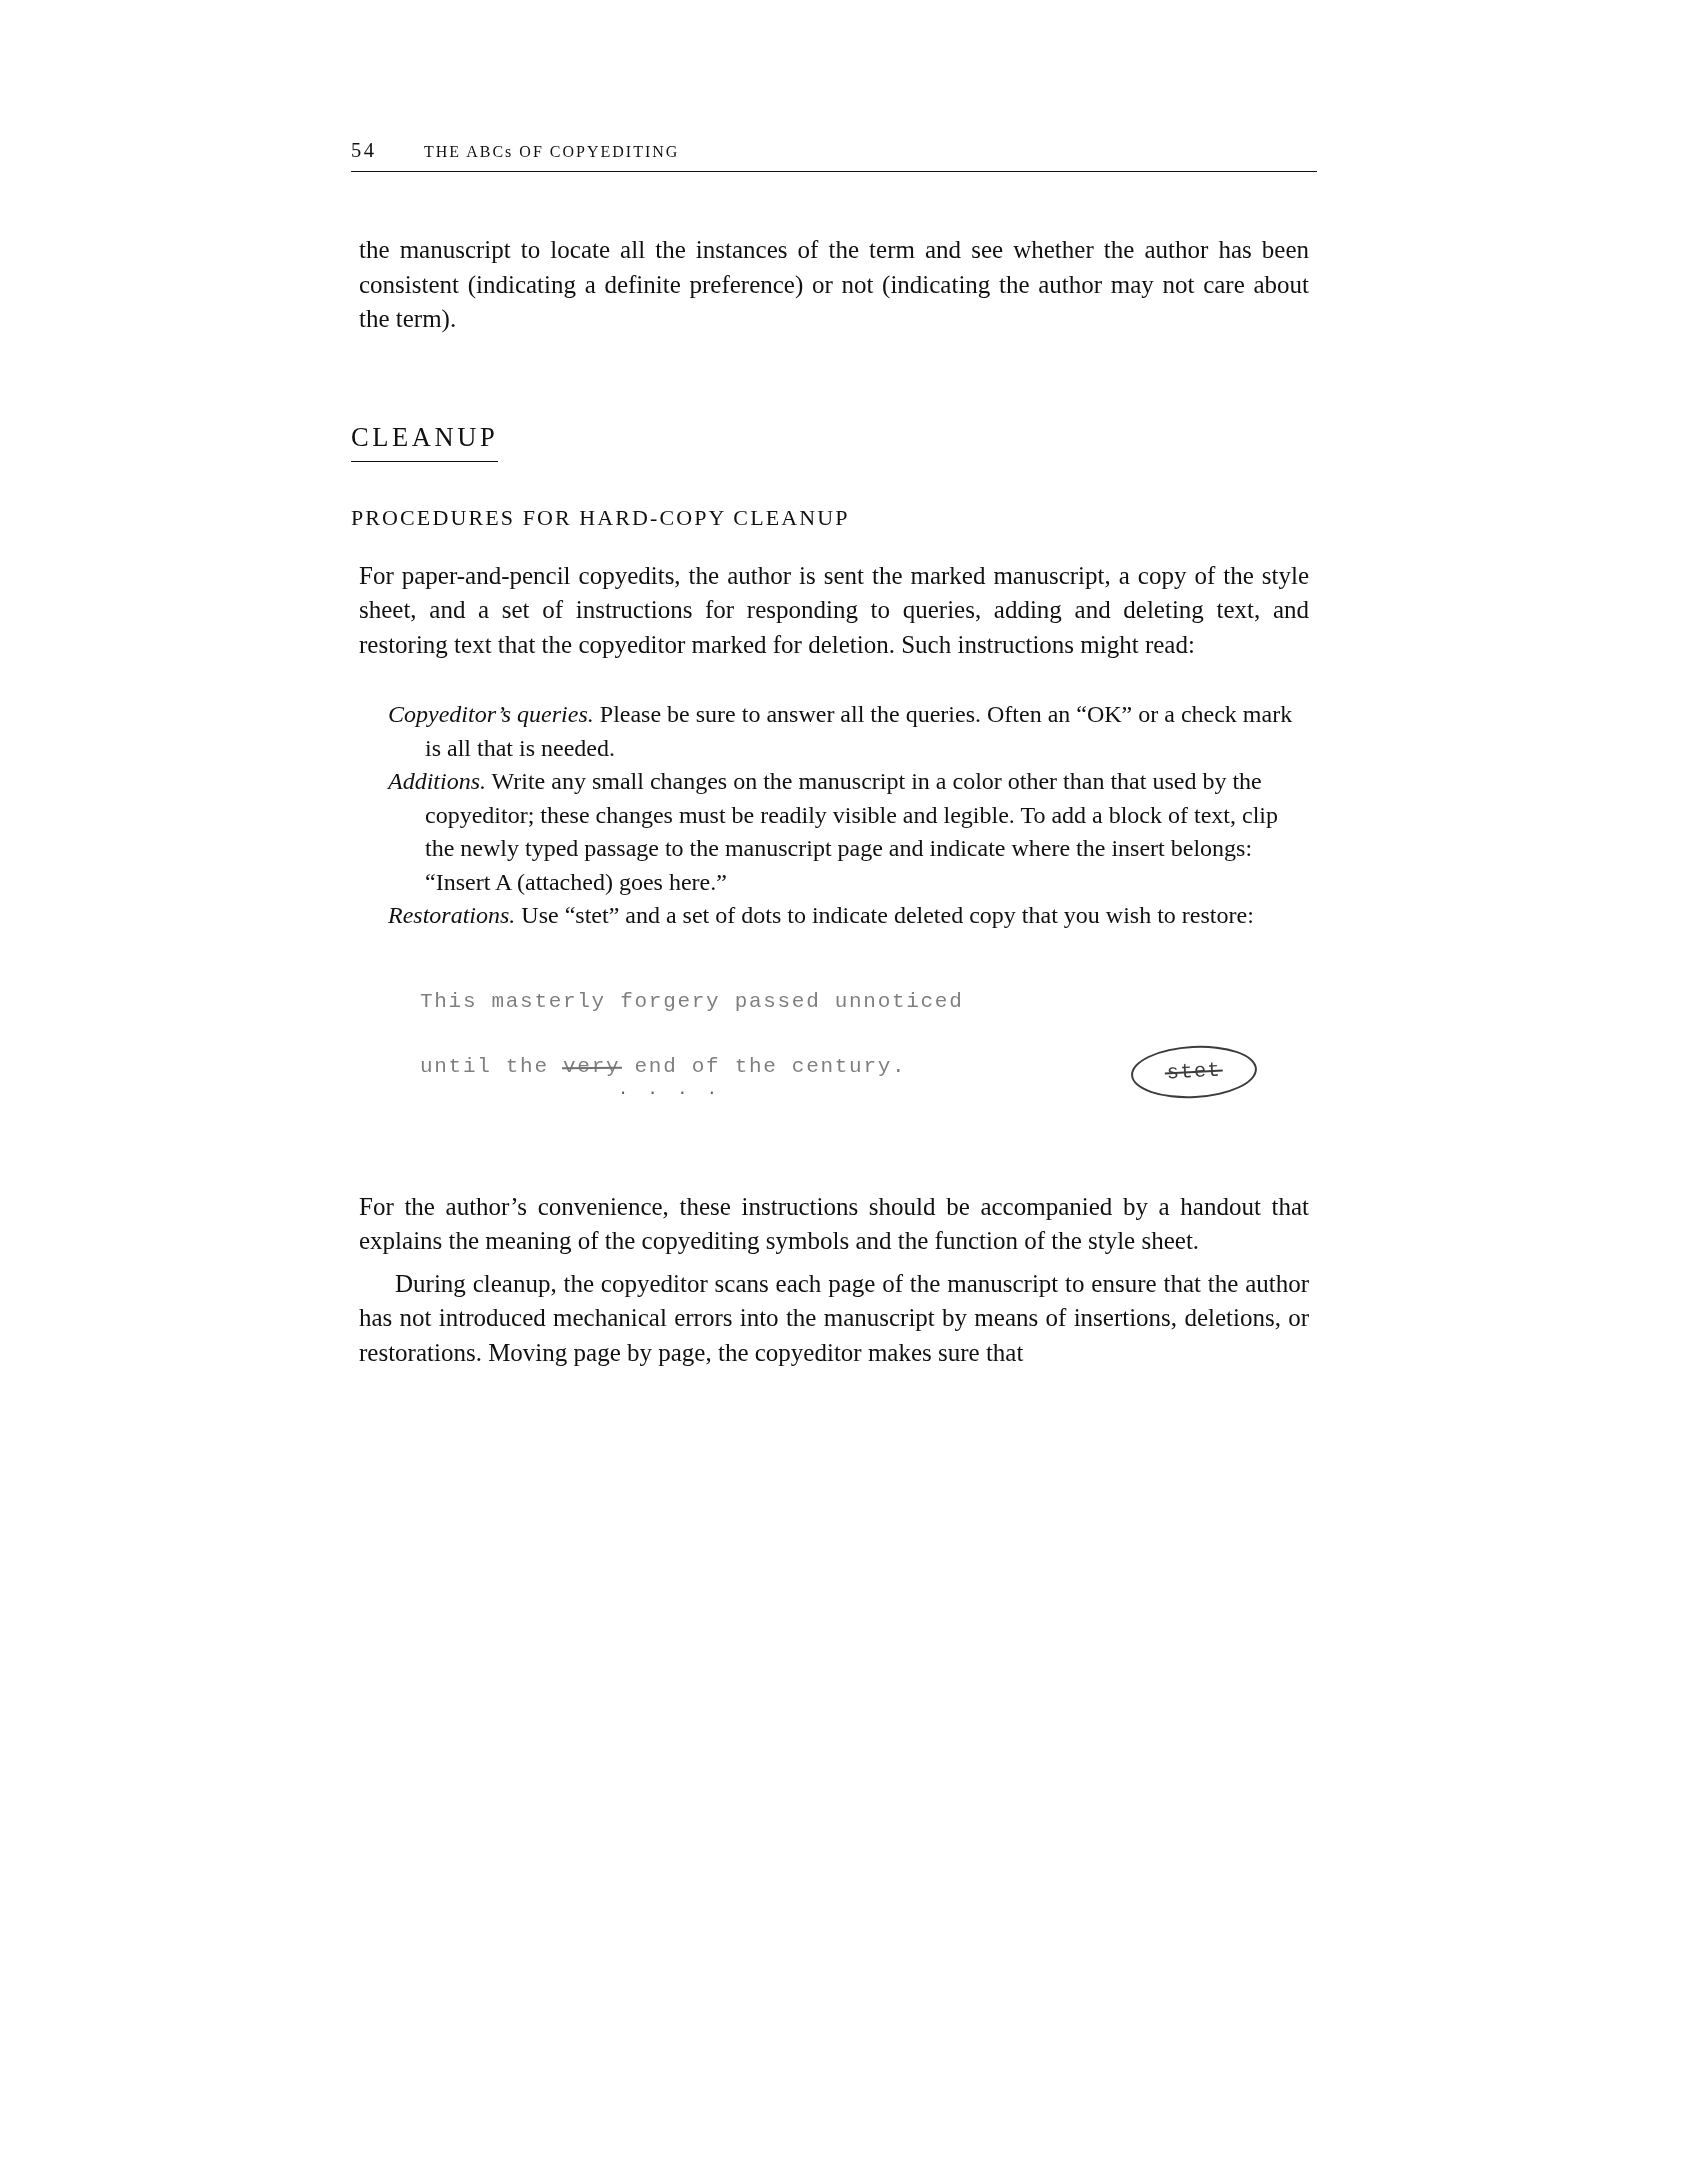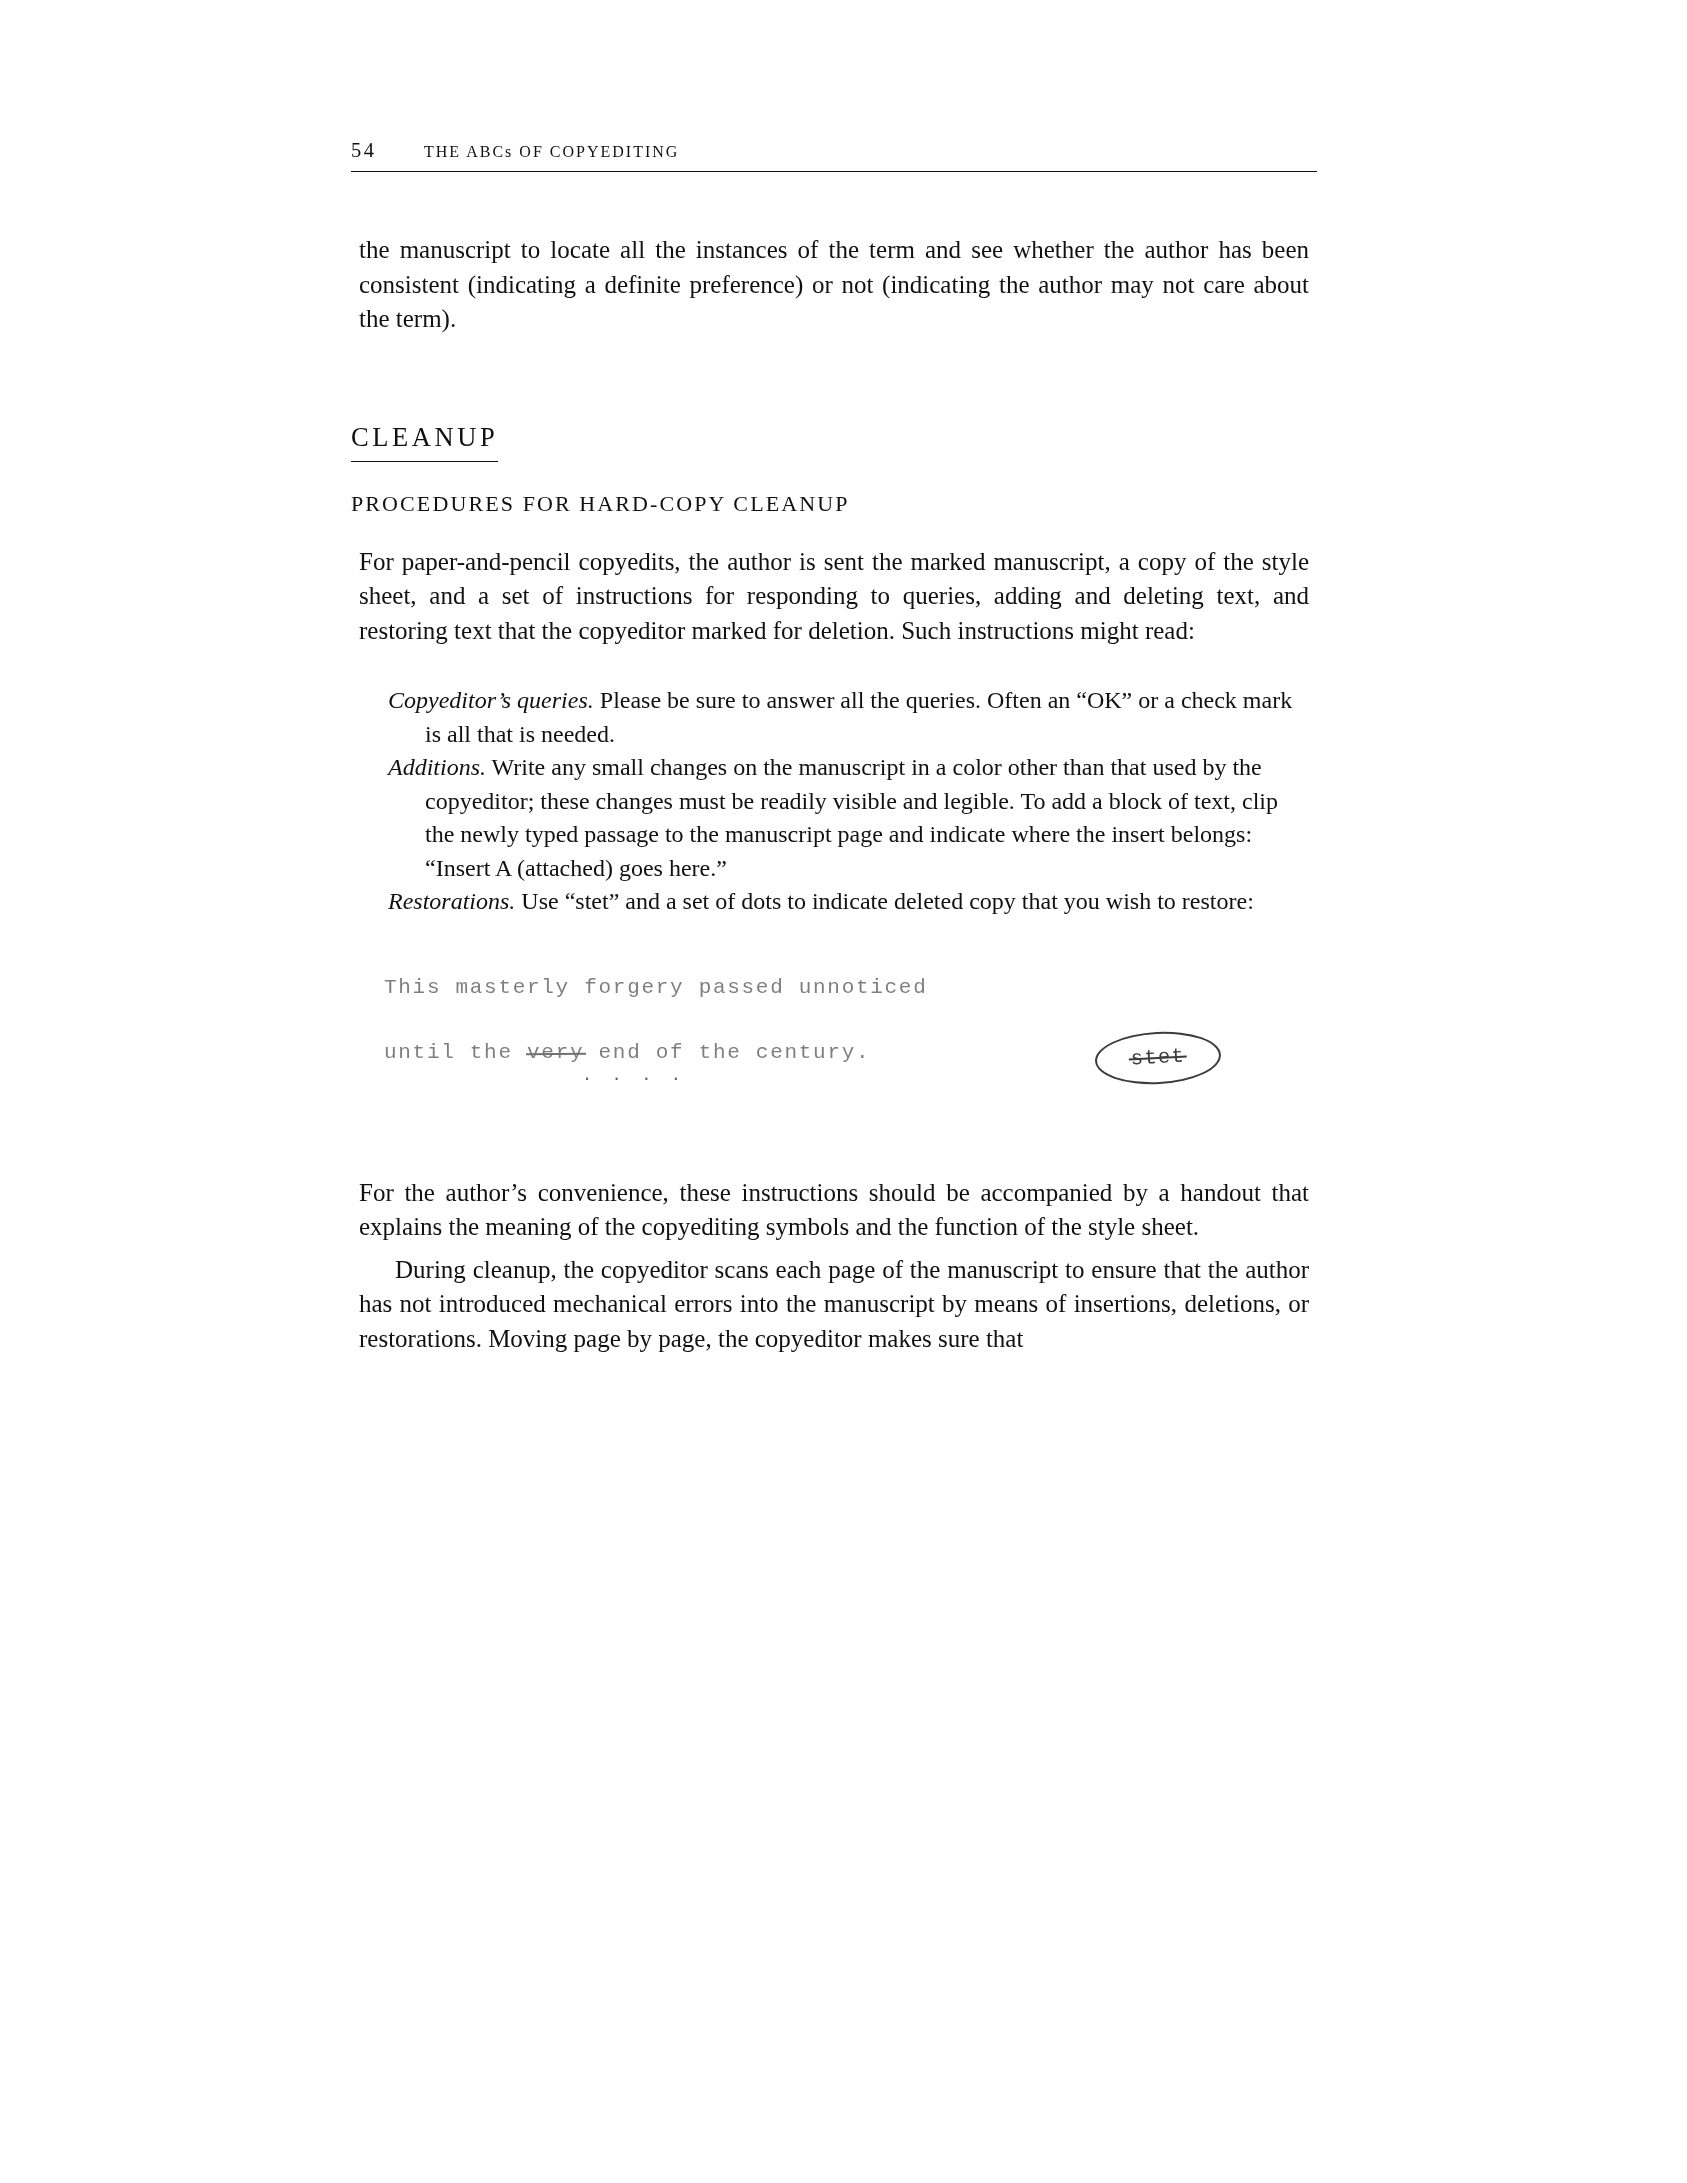--- a/index.html
+++ b/index.html
@@ -63,21 +63,21 @@
   .h-section {
     margin-top: 78px;
     font-size: 26.5px;
     letter-spacing: 3.6px;
     padding-bottom: 8.6px;
     border-bottom: 1.3px solid #111;
     display: inline-block;
     line-height: 1.1;
   }
   .h-sub {
-    margin-top: 29px;
+    margin-top: 43px;
     font-size: 22px;
     letter-spacing: 2.1px;
     line-height: 1.2;
   }
 
   .after-sub { margin-top: 28px; }
 
   
   .deflist {
     margin-top: 36px;
@@ -91,21 +91,21 @@
     padding-left: 37px;
     margin: 0;
   }
   .defitem .term {
     font-style: italic;
   }
 
   
   .figure {
     margin-top: 49px;
-    margin-left: 33px;
+    margin-left: 69px;
     width: 873px;
     height: 142px;
     position: relative;
     font-family: "Liberation Mono", monospace;
     color: #5c5c5c;
   }
   .tw-line {
     position: absolute;
     font-size: 21px;
     letter-spacing: 1.7px;

